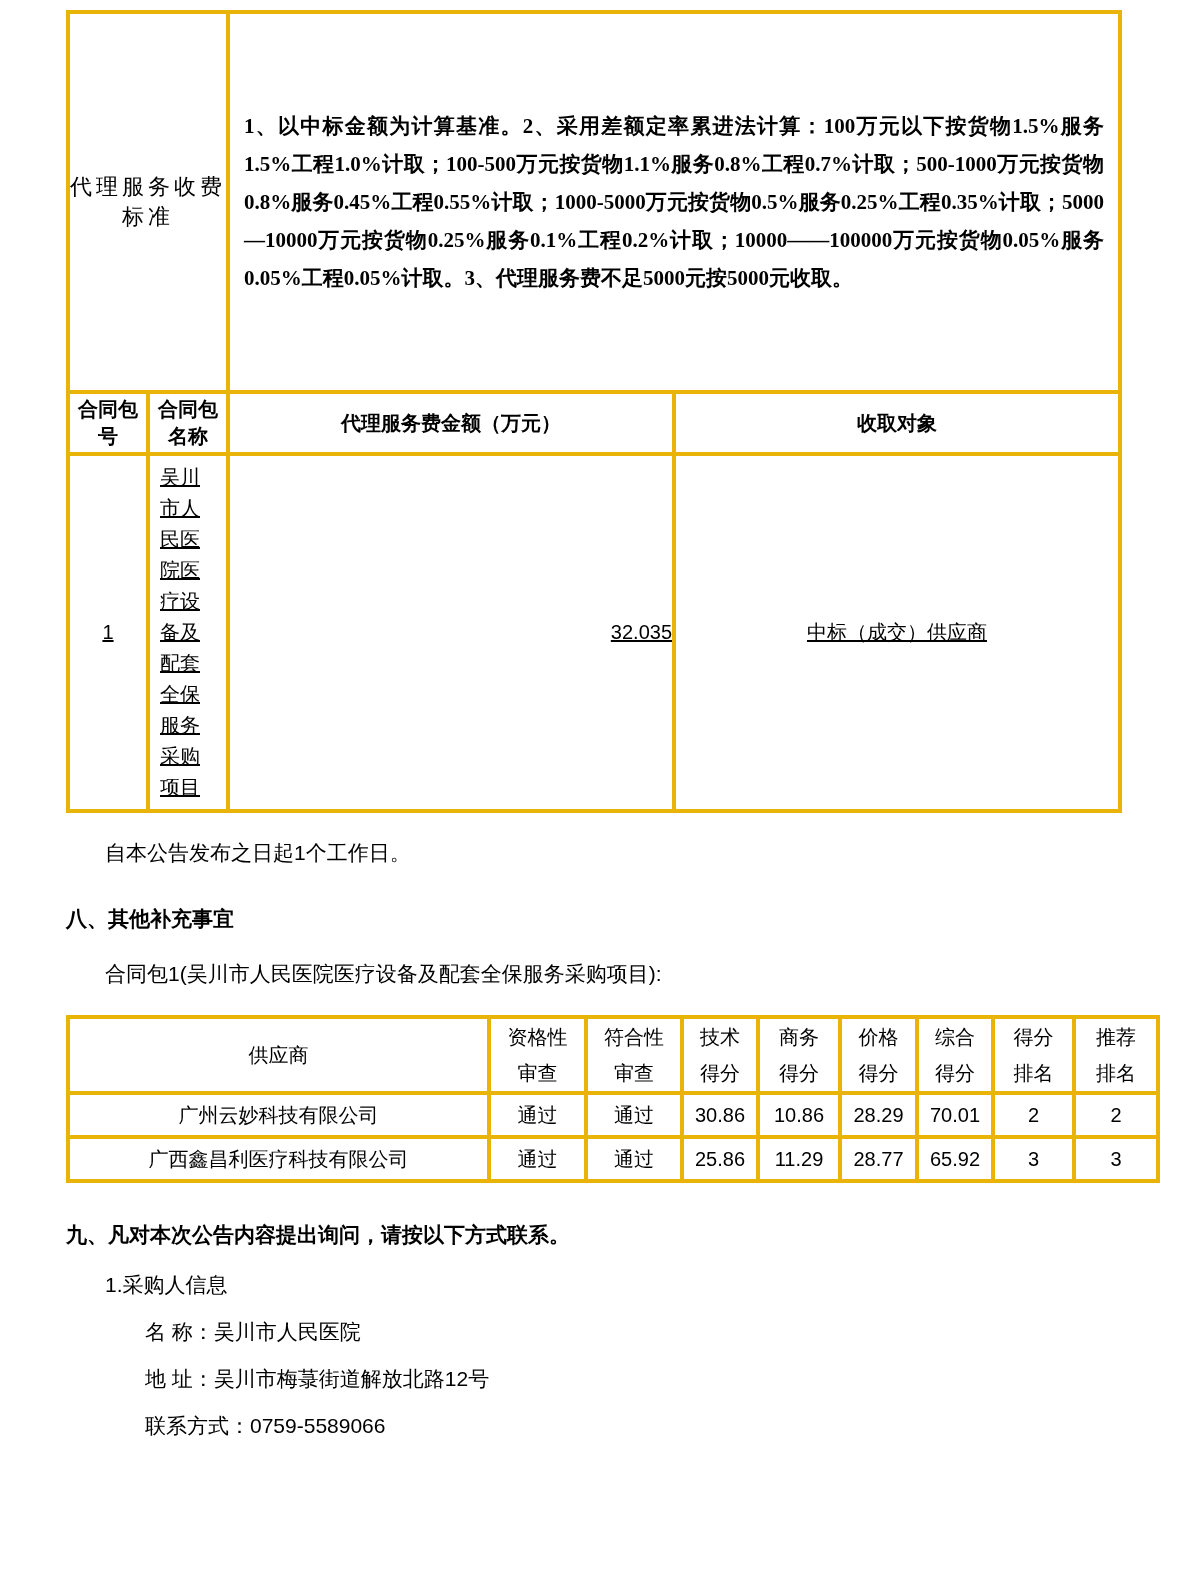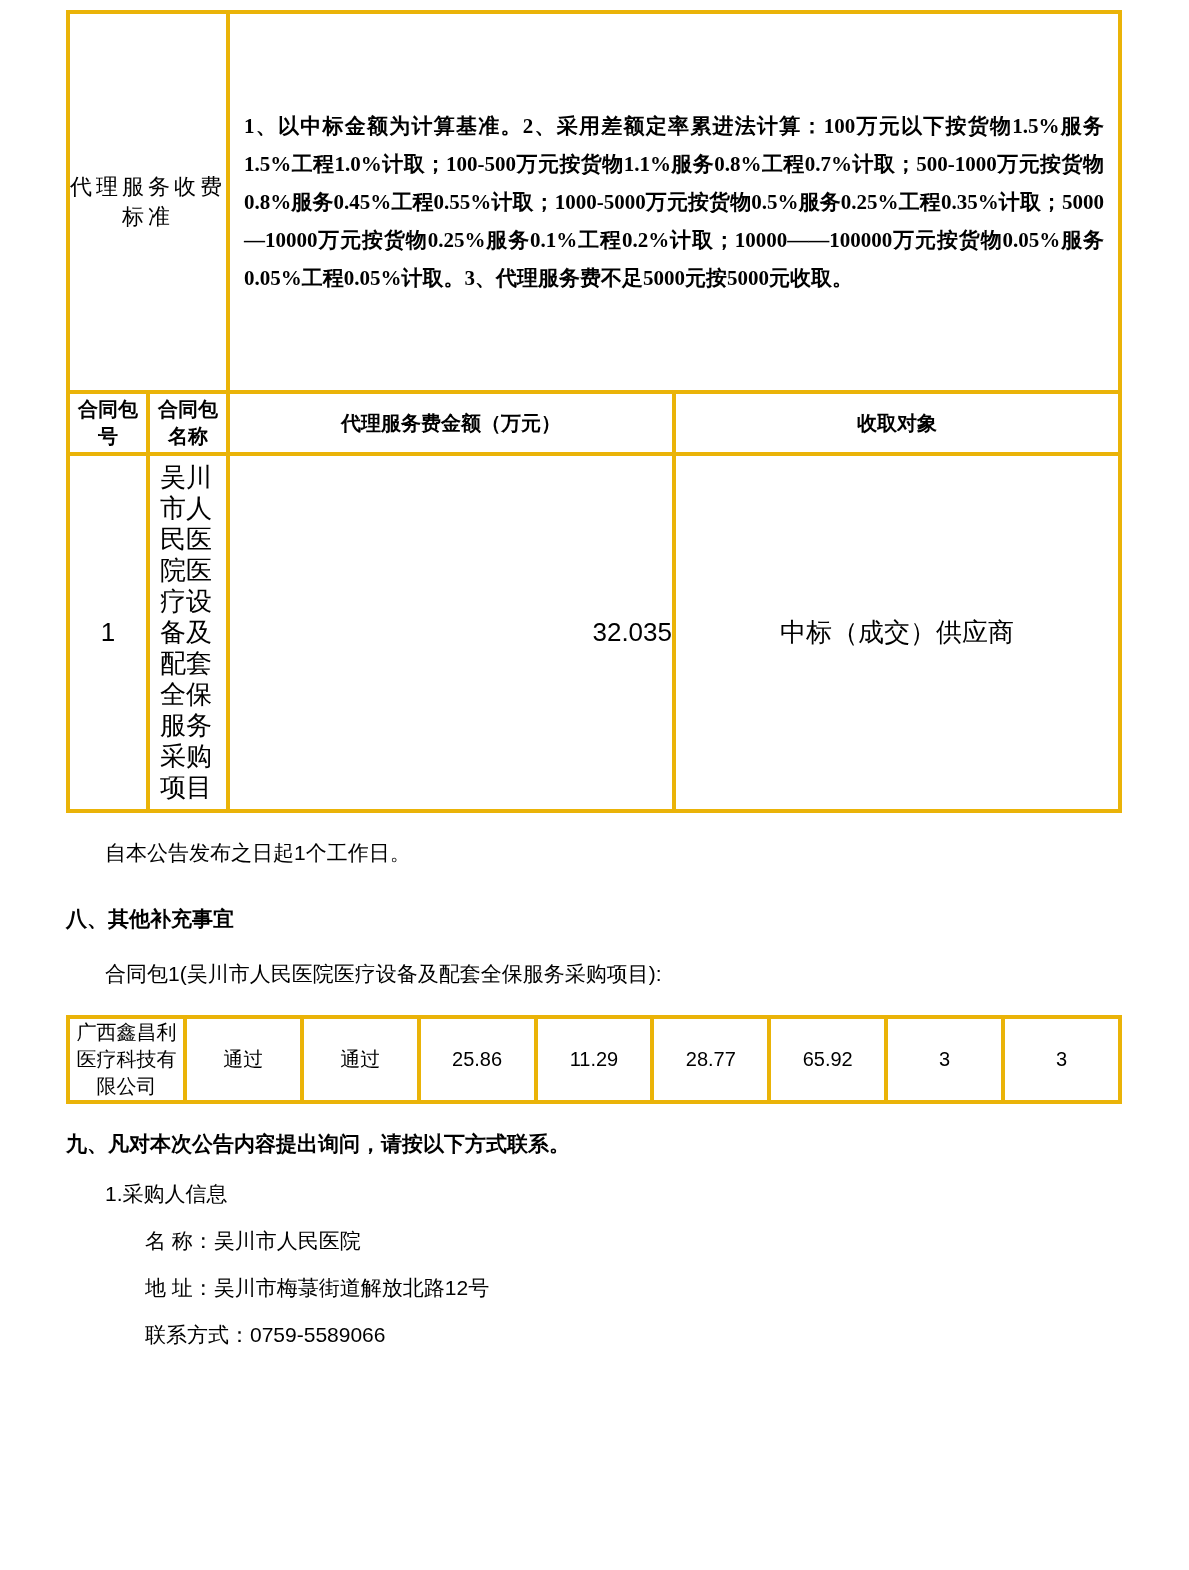--- a/index.html
+++ b/index.html
@@ -11,30 +11,30 @@
   td,th{border:4px solid #eab308;vertical-align:middle;padding:0;font-weight:normal;}
 
   
   .t1 .c1{width:156px;} .t1 .c2{width:373px;} .t1 .c3{width:265px;} .t1 .c4{width:262px;}
   .fee-label{height:376px;text-align:center;font-size:22px;letter-spacing:4px;
              font-family:"Liberation Serif","DejaVu Serif",serif;}
   .fee-desc{padding:12px 14px 12px 14px;font-size:21px;line-height:38px;
             font-weight:bold;text-align:justify;
             font-family:"Liberation Serif","DejaVu Serif",serif;}
   .t1 th{height:58px;font-weight:bold;font-size:20px;text-align:center;}
-  .t1 .datarow td{height:73px;font-size:26px;}
+  .t1 .datarow td{height:73px;font-size:20px;text-decoration:underline;}
   .cell-center{text-align:center;}
   .cell-name{text-align:left;padding:6px 10px;line-height:31px;}
   .cell-amount{text-align:right;padding-right:0;}
 
   
   .h2{font-size:21px;font-weight:bold;margin:0;}
   .h7{margin-top:30px;}
   .h8{margin-top:38px;}
-  .h9{margin-top:26px;}
+  .h9{margin-top:38px;}
   .para{font-size:21px;margin:0;padding-left:39px;}
   .p7{margin-top:26px;}
   .p8{margin-top:27px;}
 
   
   .t2{margin-top:27px;}
   .t2 .s1{width:417px;} .t2 .s2{width:93px;} .t2 .s3{width:92px;}
   .t2 .s4{width:72px;}  .t2 .s5{width:78px;} .t2 .s6{width:73px;}
   .t2 .s7{width:72px;}  .t2 .s8{width:77px;} .t2 .s9{width:80px;}
   .t2 th{height:70px;font-size:20px;text-align:center;
@@ -73,20 +73,50 @@
   </tbody>
     </table>
 
   <p class="para p7">自本公告发布之日起1个工作日。</p>
 
   <p class="h2 h8">八、其他补充事宜</p>
   <p class="para p8">合同包1(吴川市人民医院医疗设备及配套全保服务采购项目):</p>
 
   <table class="t2">
     <tbody>
+        <tr>
+      <th class="s1">供应商</th>
+      <th class="s2">资格性
+审查</th>
+      <th class="s3">符合性
+审查</th>
+      <th class="s4">技术
+得分</th>
+      <th class="s5">商务
+得分</th>
+      <th class="s6">价格
+得分</th>
+      <th class="s7">综合
+得分</th>
+      <th class="s8">得分
+排名</th>
+      <th class="s9">推荐
+排名</th>
+    </tr>
+    <tr>
+      <td>广州云妙科技有限公司</td>
+      <td>通过</td>
+      <td>通过</td>
+      <td>30.86</td>
+      <td>10.86</td>
+      <td>28.29</td>
+      <td>70.01</td>
+      <td>2</td>
+      <td>2</td>
+    </tr>
     <tr>
       <td>广西鑫昌利医疗科技有限公司</td>
       <td>通过</td>
       <td>通过</td>
       <td>25.86</td>
       <td>11.29</td>
       <td>28.77</td>
       <td>65.92</td>
       <td>3</td>
       <td>3</td>

